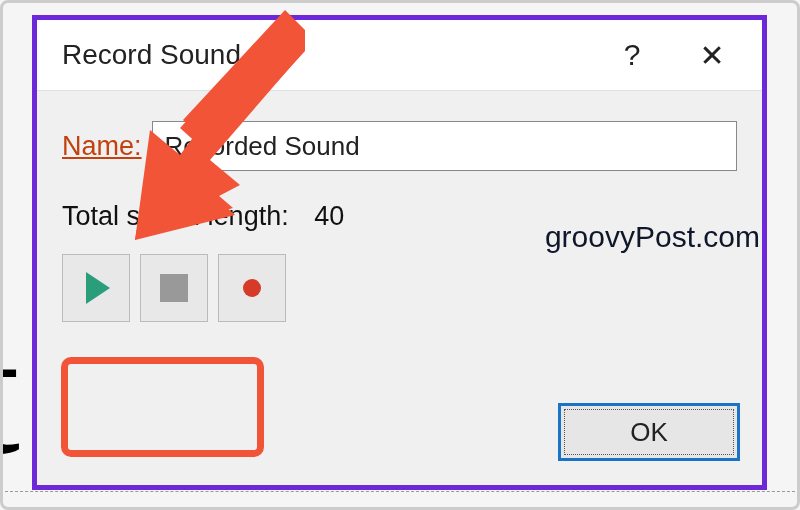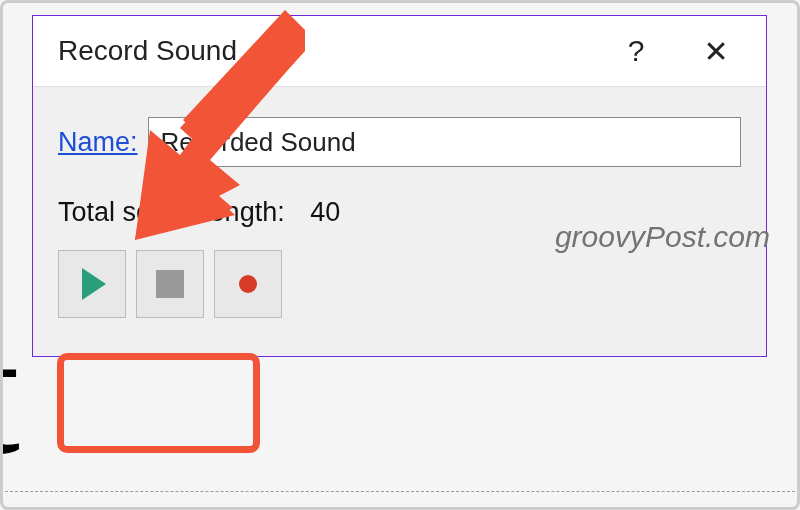--- a/index.html
+++ b/index.html
@@ -51,23 +51,23 @@
       border: 3px solid #ccc;
       border-radius: 8px;
       pointer-events: none;
       z-index: 10;
     }
     .dialog {
       position: absolute;
       left: 32px;
       top: 15px;
       width: 735px;
-      height: 342px;
+      height: 475px;
       background: #fff;
-      border: 1px solid #6d28d9;
+      border: 5px solid #6d28d9;
       z-index: 1;
     }
     .titlebar {
       height: 70px;
       display: flex;
       align-items: center;
       padding: 0 20px 0 25px;
       background: #fff;
     }
     .titlebar-title {
@@ -94,21 +94,21 @@
       height: calc(100% - 70px);
       position: relative;
     }
     .row-name {
       display: flex;
       align-items: center;
       gap: 10px;
     }
     .name-label {
       font-size: 27px;
-      color: #1d4ed8;
+      color: #c2410c;
       text-decoration: underline;
     }
     .name-input {
       flex: 1;
       height: 50px;
       background: #fff;
       border: 1px solid #888;
       padding: 0 12px;
       font-size: 26px;
       color: #222;
@@ -181,27 +181,26 @@
       justify-content: center;
       cursor: pointer;
     }
     .dlg-btn.primary {
       border: 3px solid #1a73c7;
       outline: 1px dotted #555;
       outline-offset: -7px;
     }
     .watermark {
       position: absolute;
-      right: 30px;
+      right: 40px;
       top: 220px;
       font-size: 30px;
-      color: #737373;
+      color: #0f172a;
       font-family: "Segoe UI", sans-serif;
       z-index: 2;
-      font-style: italic;
     }
     
     .arrow {
       position: absolute;
       left: 105px;
       top: 10px;
       width: 200px;
       height: 240px;
       z-index: 5;
       pointer-events: none;
@@ -236,20 +235,21 @@
       </div>
       <div class="ctrl-btn">
         <div class="stop-square"></div>
       </div>
       <div class="ctrl-btn">
         <div class="rec-circle"></div>
       </div>
     </div>
 
     <div class="footer-buttons">
+      <div class="dlg-btn primary">OK</div>
     </div>
 
     <div class="highlight-box"></div>
   </div>
 </div>
 
 <div class="watermark">groovyPost.com</div>
 
 <svg class="arrow" viewBox="0 0 200 240">
   <defs></defs>

